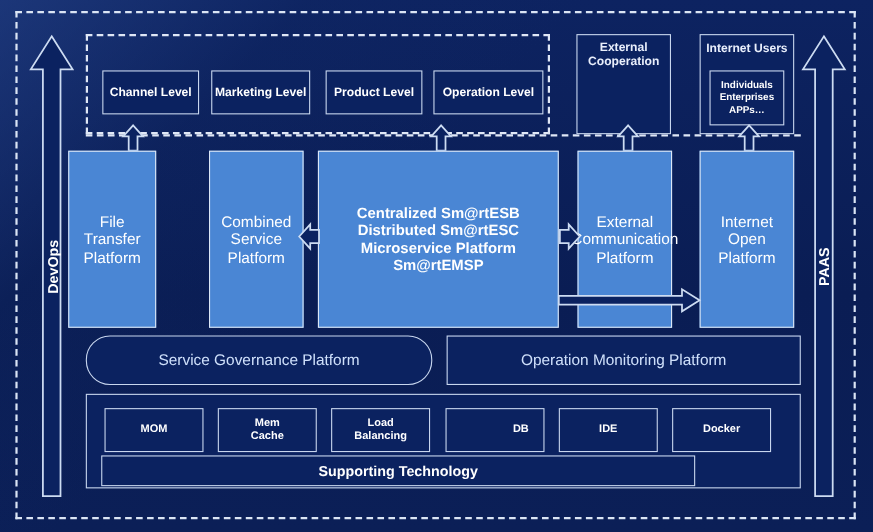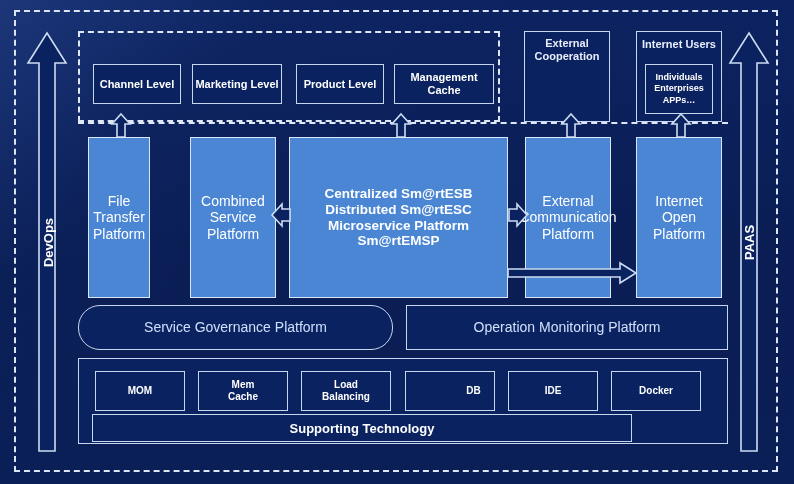--- a/index.html
+++ b/index.html
@@ -127,21 +127,21 @@
   <div class="box box-dark level-box" style="left:93px;width:88px;">
     <span class="lbl">Channel Level</span>
   </div>
   <div class="box box-dark level-box" style="left:192px;width:90px;">
     <span class="lbl">Marketing Level</span>
   </div>
   <div class="box box-dark level-box" style="left:296px;width:88px;text-align:center;">
     <span class="lbl">Product Level</span>
   </div>
   <div class="box box-dark level-box" style="left:394px;width:100px;">
-    <span class="lbl">Management Cache</span>
+    <span class="lbl">Operation Level</span>
   </div>
 
   <div class="box box-dark top-card ext" style="left:524px;width:86px;">
     <span class="card-title">External
 Cooperation</span>
   </div>
 
   <div class="box box-dark top-card users" style="left:636px;width:86px;">
     <span class="card-title">Internet Users</span>
     <span class="inner">Individuals
@@ -163,21 +163,21 @@
     <svg width="22" height="26" viewBox="0 0 22 26">
         <polygon class="fillnone" points="11,2 20,12 15,12 15,25 7,25 7,12 2,12"></polygon>
       </svg>
   </div>
   <div class="mini-arrow" style="left:670px;top:112px;">
     <svg width="22" height="26" viewBox="0 0 22 26">
         <polygon class="fillnone" points="11,2 20,12 15,12 15,25 7,25 7,12 2,12"></polygon>
       </svg>
   </div>
 
-  <div class="box box-blue platform" style="left:88px;width:62px;">
+  <div class="box box-blue platform" style="left:62px;width:80px;">
     <span class="lbl">File
 Transfer
 Platform</span>
   </div>
   <div class="box box-blue platform" style="left:190px;width:86px;">
     <span class="lbl">Combined
 Service
 Platform</span>
   </div>
   <div class="box box-blue platform wide" style="left:289px;width:219px;">

